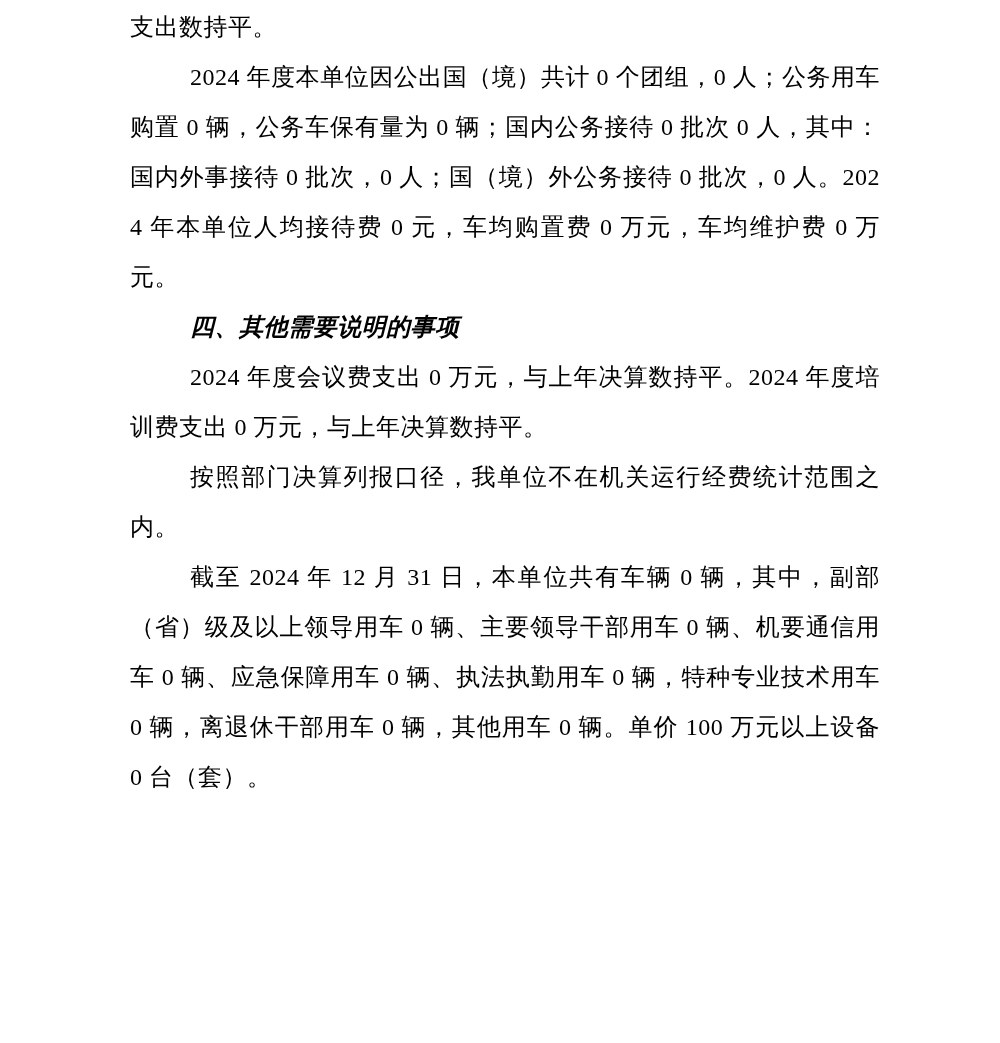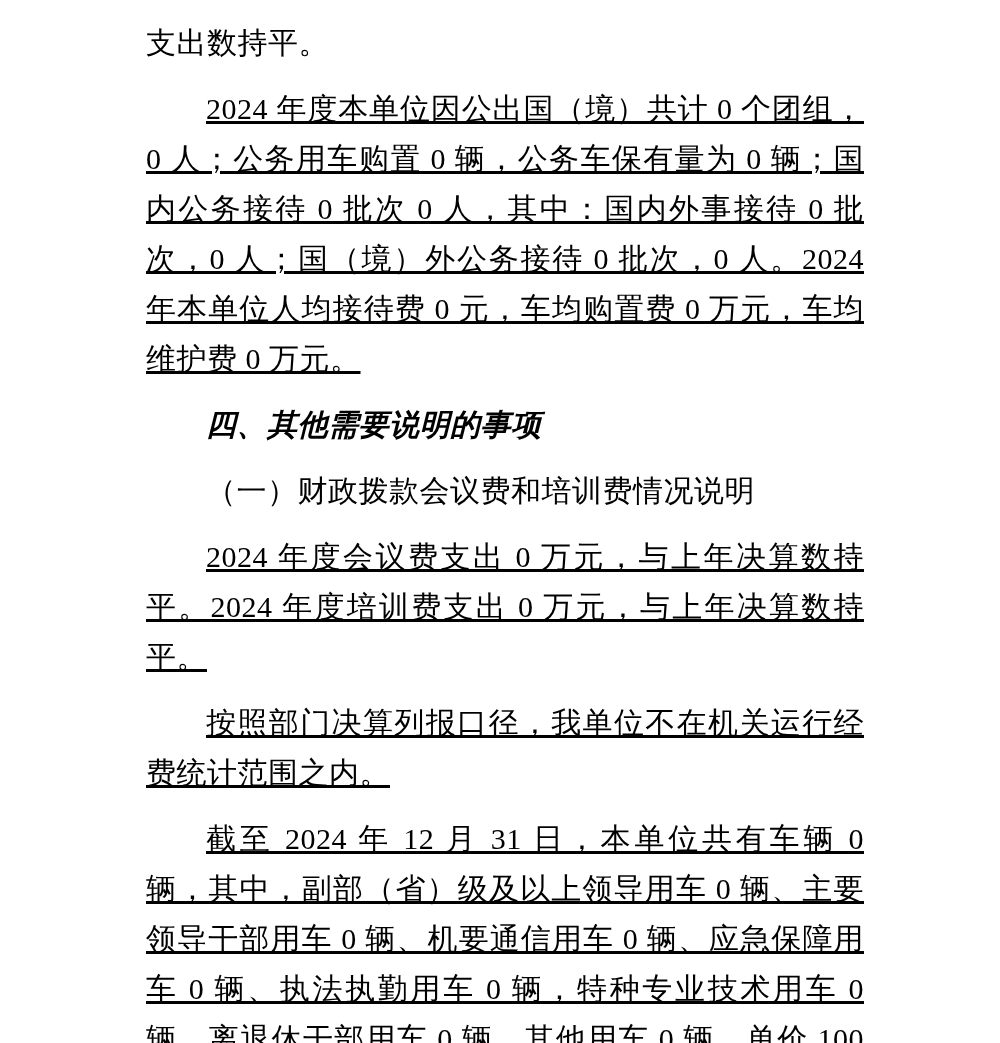--- a/index.html
+++ b/index.html
@@ -15,36 +15,35 @@
     font-family: "Liberation Serif", "DejaVu Serif", serif;
   }
   .doc-page {
     box-sizing: border-box;
     width: 1000px;
     height: 1043px;
     padding: 2px 120px 0 130px;
     overflow: hidden;
   }
   .doc-page p {
-    margin: 16px;
+    margin: 0;
     padding: 0;
-    font-size: 30px;
+    font-size: 24px;
     line-height: 50px;
     text-align: justify;
     letter-spacing: 0.5px;
     word-break: break-all;
   }
   
   .para-cont {
     text-indent: 0;
   }
   
   .para-body {
     text-indent: 60px;
-    text-decoration: underline;
   }
   
   .h-kai {
     text-indent: 60px;
     font-weight: 400;
   }
   
   .h-bold {
     text-indent: 60px;
     font-family: "Liberation Sans", "DejaVu Sans", sans-serif;
@@ -57,21 +56,20 @@
 <body>
 
 <div class="doc-page">
   <p class="para-cont">支出数持平。</p>
 
 
   <p class="para-body">2024 年度本单位因公出国（境）共计 0 个团组，0 人；公务用车购置 0 辆，公务车保有量为 0 辆；国内公务接待 0 批次 0 人，其中：国内外事接待 0 批次，0 人；国（境）外公务接待 0 批次，0 人。2024 年本单位人均接待费 0 元，车均购置费 0 万元，车均维护费 0 万元。</p>
 
   <p class="h-bold">四、其他需要说明的事项</p>
 
-  <p class="h-kai">（一）财政拨款会议费和培训费情况说明</p>
 
   <p class="para-body">2024 年度会议费支出 0 万元，与上年决算数持平。2024 年度培训费支出 0 万元，与上年决算数持平。</p>
 
 
   <p class="para-body">按照部门决算列报口径，我单位不在机关运行经费统计范围之内。</p>
 
 
   <p class="para-body">截至 2024 年 12 月 31 日，本单位共有车辆 0 辆，其中，副部（省）级及以上领导用车 0 辆、主要领导干部用车 0 辆、机要通信用车 0 辆、应急保障用车 0 辆、执法执勤用车 0 辆，特种专业技术用车 0 辆，离退休干部用车 0 辆，其他用车 0 辆。单价 100 万元以上设备 0 台（套）。</p>
 
 </div>

